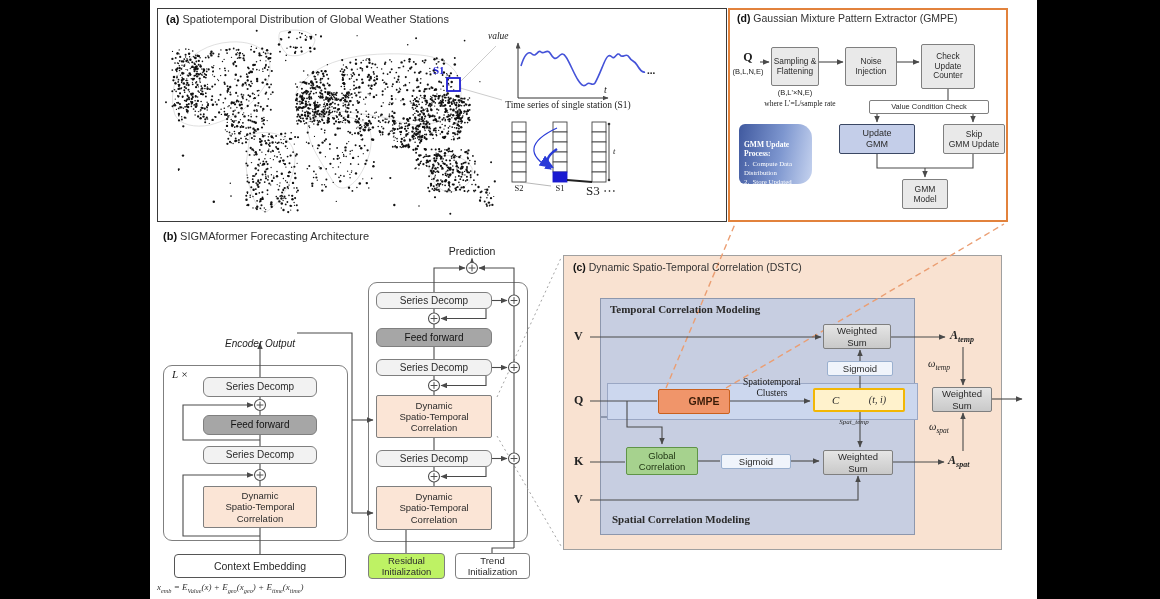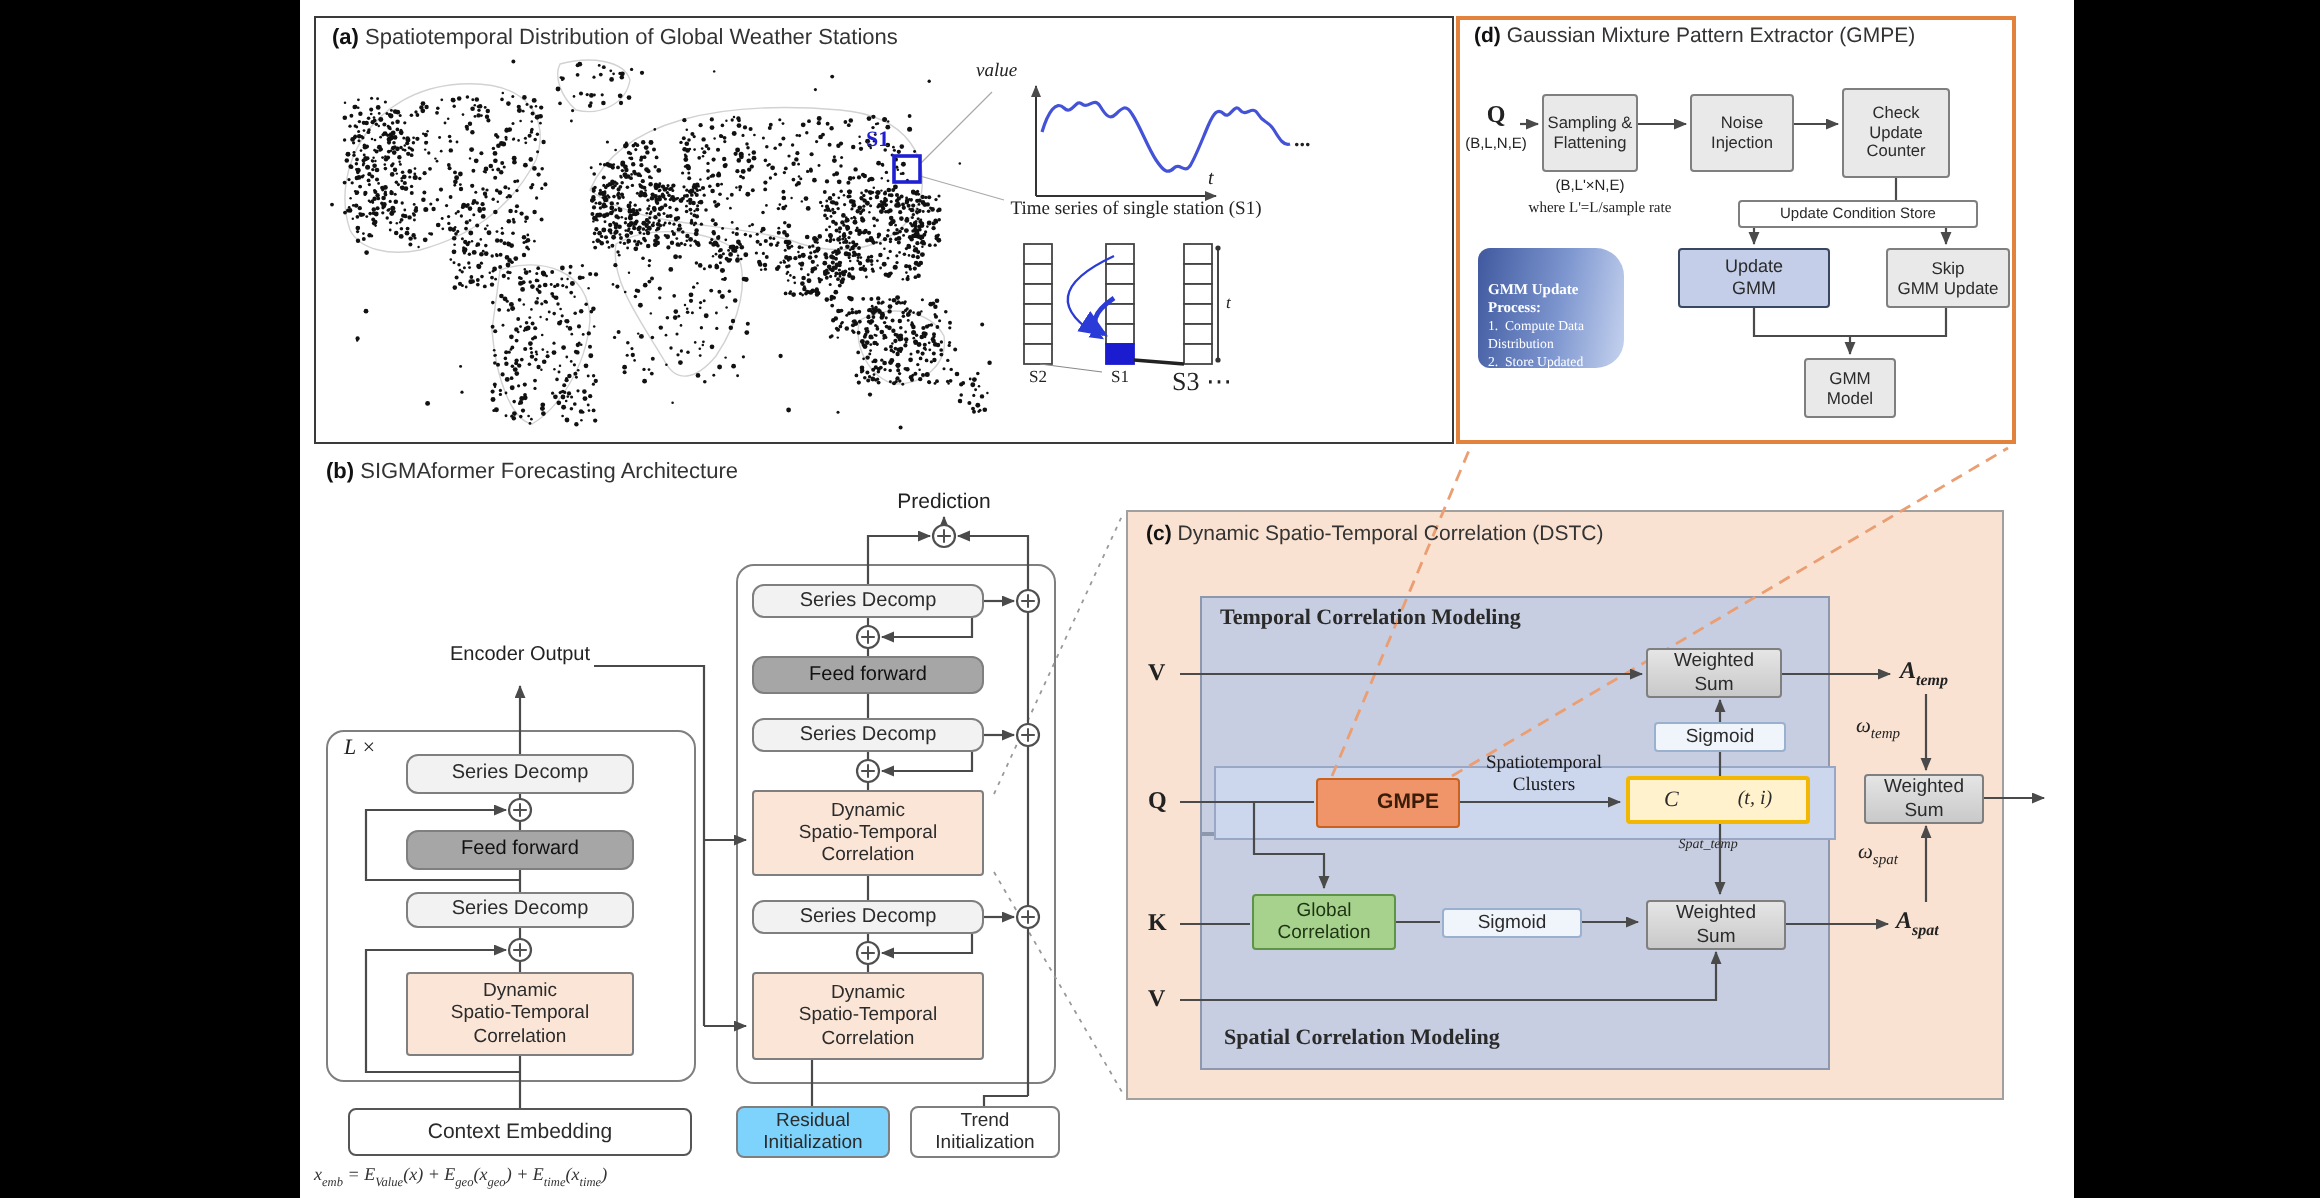--- a/index.html
+++ b/index.html
@@ -2657,42 +2657,42 @@
   <div class="abs serif ctr" style="left:509px;top:183px;width:20px;font-size:8.5px;">S2</div>
   <div class="abs serif ctr" style="left:550px;top:183px;width:20px;font-size:8.5px;">S1</div>
   <div class="abs serif ctr" style="left:586px;top:183px;width:30px;font-size:13px;">S3 ⋯</div>
   <div class="abs serif it" style="left:613px;top:146px;font-size:8.5px;">t</div>
 
   <div class="abs ttl" style="left:163px;top:230px;">
     <b>(b)</b>
     <span>SIGMAformer Forecasting Architecture</span>
   </div>
   <div class="abs serif it" style="left:172px;top:368px;font-size:11px;">L ×</div>
-  <div class="abs ctr" style="left:205px;top:322px;width:110px;font-size:10px;">Encoder Output</div>
+  <div class="abs ctr" style="left:205px;top:338px;width:110px;font-size:10px;font-style:italic;">Encoder Output</div>
   <div class="abs ctr" style="left:442px;top:245px;width:60px;font-size:10.5px;">Prediction</div>
 
   <div class="abs bx" style="left:203px;top:377px;width:114px;height:20px;background:#f2f2f2;">Series Decomp</div>
   <div class="abs bx" style="left:203px;top:415px;width:114px;height:20px;background:#a6a6a6;color:#111;">Feed forward</div>
   <div class="abs bx" style="left:203px;top:446px;width:114px;height:18px;background:#f2f2f2;">Series Decomp</div>
   <div class="abs bx sq" style="left:203px;top:486px;width:114px;height:42px;background:#fbe5d6;font-size:9.5px;">Dynamic
 Spatio-Temporal
 Correlation</div>
   <div class="abs bx sq" style="left:174px;top:554px;width:172px;height:24px;background:#fff;border-color:#555;font-size:10.5px;border-radius:4px;">Context Embedding</div>
 
   <div class="abs bx" style="left:376px;top:292px;width:116px;height:17px;background:#f2f2f2;">Series Decomp</div>
   <div class="abs bx" style="left:376px;top:328px;width:116px;height:19px;background:#a6a6a6;color:#111;">Feed forward</div>
   <div class="abs bx" style="left:376px;top:359px;width:116px;height:17px;background:#f2f2f2;">Series Decomp</div>
   <div class="abs bx sq" style="left:376px;top:395px;width:116px;height:43px;background:#fbe5d6;font-size:9.5px;">Dynamic
 Spatio-Temporal
 Correlation</div>
   <div class="abs bx" style="left:376px;top:450px;width:116px;height:17px;background:#f2f2f2;">Series Decomp</div>
   <div class="abs bx sq" style="left:376px;top:486px;width:116px;height:44px;background:#fbe5d6;font-size:9.5px;">Dynamic
 Spatio-Temporal
 Correlation</div>
-  <div class="abs bx" style="left:368px;top:553px;width:77px;height:26px;background:#7dd3fc;font-size:9.5px;border-radius:4px;">Residual
+  <div class="abs bx" style="left:368px;top:553px;width:77px;height:26px;background:#bef264;font-size:9.5px;border-radius:4px;">Residual
 Initialization</div>
   <div class="abs bx" style="left:455px;top:553px;width:75px;height:26px;background:#fff;font-size:9.5px;border-radius:4px;">Trend
 Initialization</div>
 
   <div class="abs serif it" style="left:157px;top:582px;font-size:9px;color:#333;">
     <span>x</span><sub>emb</sub><span> = E</span><sub>Value</sub><span>(x) + E</span><sub>geo</sub><span>(x</span><sub>geo</sub><span>) + E</span><sub>time</sub><span>(x</span><sub>time</sub><span>)</span>
   </div>
 
   <div class="abs ttl" style="left:573px;top:261px;font-size:10.5px;">
     <b>(c)</b>
@@ -2744,21 +2744,21 @@
   <div class="abs ctr" style="left:726px;top:67px;width:44px;font-size:7.5px;">(B,L,N,E)</div>
   <div class="abs bx sq" style="left:771px;top:47px;width:48px;height:39px;background:#e9e9e9;font-size:8.3px;">Sampling &amp;
 Flattening</div>
   <div class="abs ctr" style="left:771px;top:88px;width:48px;font-size:7.5px;">(B,L'×N,E)</div>
   <div class="abs serif ctr" style="left:756px;top:99px;width:88px;font-size:7.5px;">where L'=L/sample rate</div>
   <div class="abs bx sq" style="left:845px;top:47px;width:52px;height:39px;background:#e9e9e9;font-size:8.3px;">Noise
 Injection</div>
   <div class="abs bx sq" style="left:921px;top:44px;width:54px;height:45px;background:#e9e9e9;font-size:8.3px;">Check
 Update
 Counter</div>
-  <div class="abs bx sq" style="left:869px;top:100px;width:120px;height:14px;background:#fff;font-size:7.5px;">Update Condition Store</div>
+  <div class="abs bx sq" style="left:869px;top:100px;width:120px;height:14px;background:#fff;font-size:7.5px;">Value Condition Check</div>
   <div class="abs bx sq" style="left:839px;top:124px;width:76px;height:30px;background:#c4cee9;border:1.2px solid #3a4763;font-size:9px;">Update
 GMM</div>
   <div class="abs bx sq" style="left:943px;top:124px;width:62px;height:30px;background:#e9e9e9;font-size:8.5px;">Skip
 GMM Update</div>
   <div class="abs bx sq" style="left:902px;top:179px;width:46px;height:30px;background:#e9e9e9;font-size:8.5px;">GMM
 Model</div>
 
   <div class="abs" style="left:739px;top:124px;width:73px;height:60px;background:linear-gradient(100deg,#40599f 0%,#7d96cf 55%,#c6d3ef 100%);border-radius:6px 14px 14px 6px;color:#fff;padding:16px 3px 3px 5px;font-family:Liberation Serif, serif;">
     <div style="font-size:7.5px;font-weight:bold;margin-bottom:1px;">GMM Update Process:</div>
     <div style="font-size:6.8px;line-height:1.35;">

